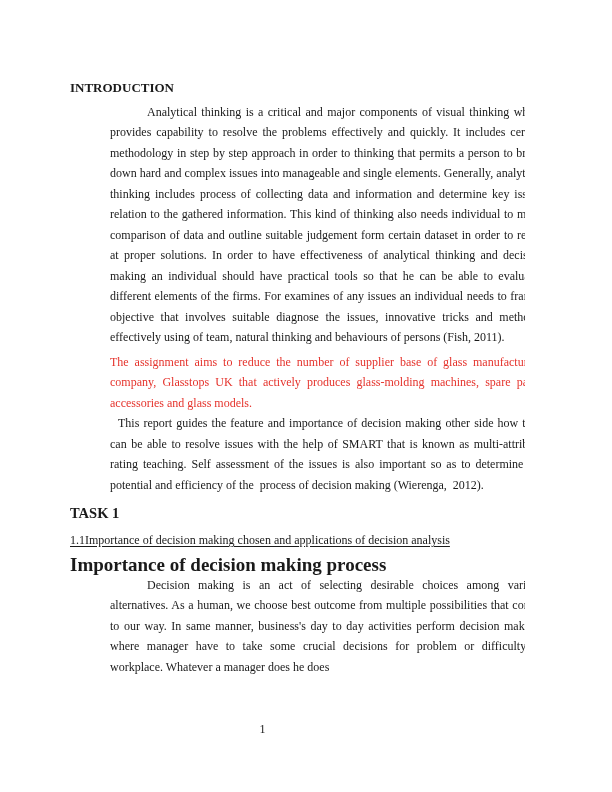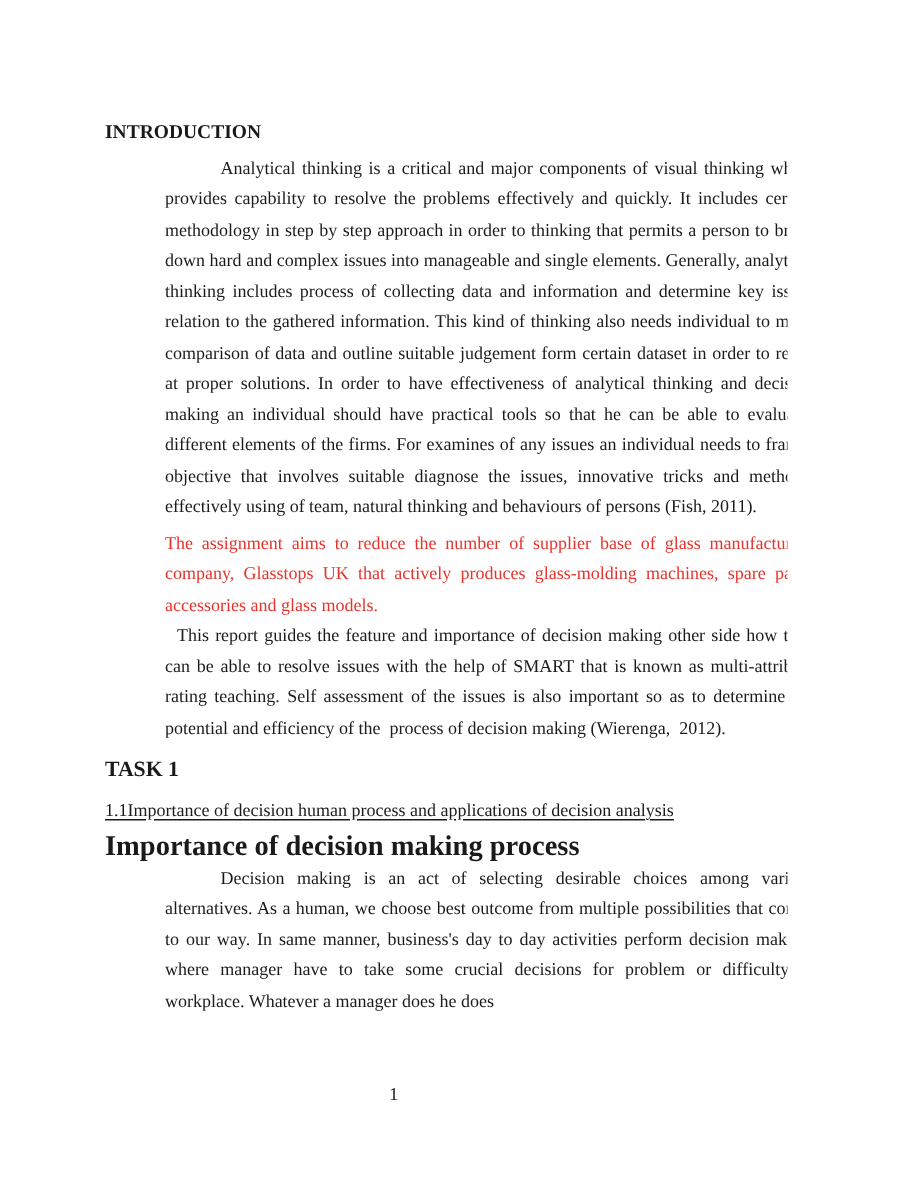--- a/index.html
+++ b/index.html
@@ -75,21 +75,21 @@
     <h1 class="intro-heading">INTRODUCTION</h1>
 
     <p class="body indent">Analytical thinking is a critical and major components of visual thinking which provides capability to resolve the problems effectively and quickly. It includes certain methodology in step by step approach in order to thinking that permits a person to break down hard and complex issues into manageable and single elements. Generally, analytical thinking includes process of collecting data and information and determine key issues relation to the gathered information. This kind of thinking also needs individual to make comparison of data and outline suitable judgement form certain dataset in order to reach at proper solutions. In order to have effectiveness of analytical thinking and decision making an individual should have practical tools so that he can be able to evaluates different elements of the firms. For examines of any issues an individual needs to frames objective that involves suitable diagnose the issues, innovative tricks and methods, effectively using of team, natural thinking and behaviours of persons (Fish, 2011).</p>
 
     <p class="body red">The assignment aims to reduce the number of supplier base of glass manufacturing company, Glasstops UK that actively produces glass-molding machines, spare parts, accessories and glass models.</p>
 
     <p class="body small-indent">This report guides the feature and importance of decision making other side how they can be able to resolve issues with the help of SMART that is known as multi-attribute rating teaching. Self assessment of the issues is also important so as to determine the potential and efficiency of the &nbsp;process of decision making (Wierenga, &nbsp;2012).</p>
 
     <h1 class="task-heading">TASK 1</h1>
 
-    <h2 class="underlined-heading">1.1Importance of decision human process and applications of decision analysis</h2>
+    <h2 class="underlined-heading">1.1Importance of decision making chosen and applications of decision analysis</h2>
 
 
     <h2 class="bold-subheading">Importance of decision making process</h2>
 
     <p class="body indent">Decision making is an act of selecting desirable choices among various alternatives. As a human, we choose best outcome from multiple possibilities that comes to our way. In same manner, business's day to day activities perform decision making, where manager have to take some crucial decisions for problem or difficulty in workplace. Whatever a manager does he does</p>
 
   </div>
 
   <div class="footer">1</div>
 </div>

